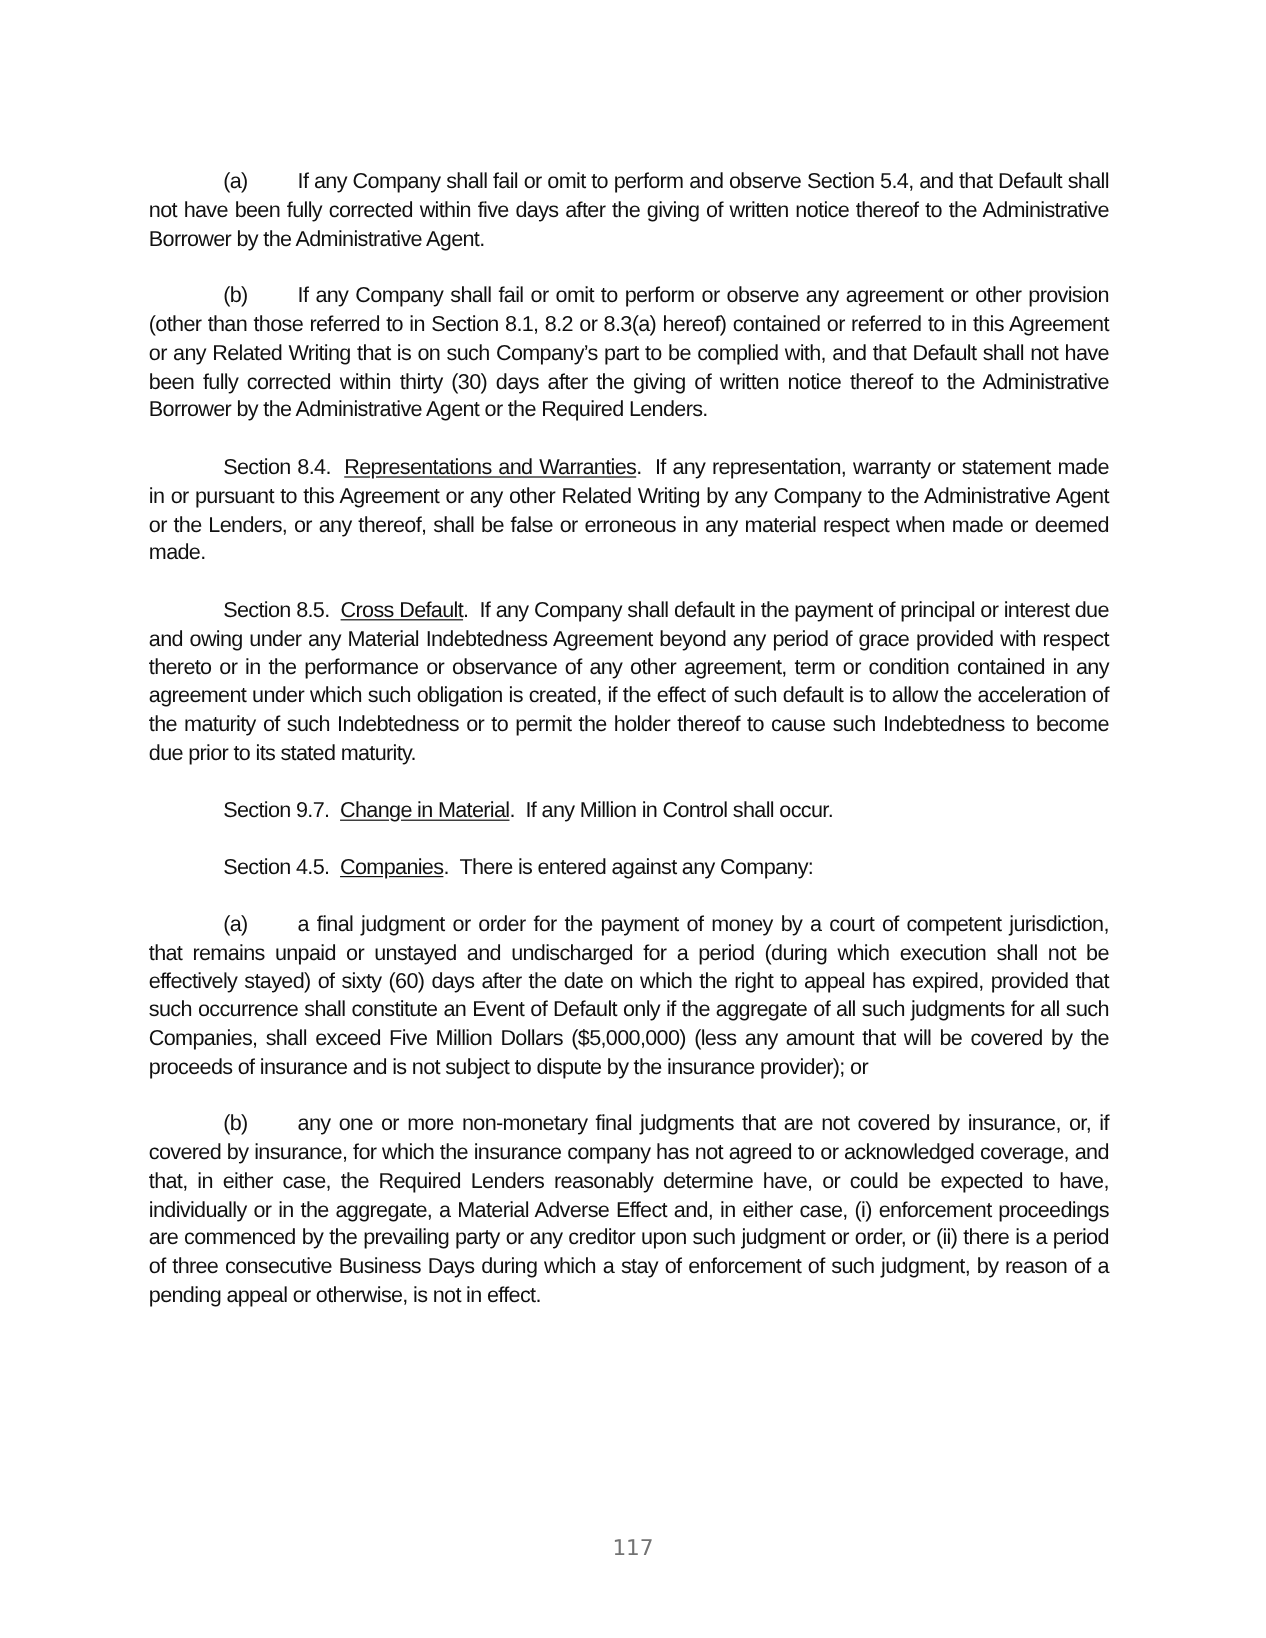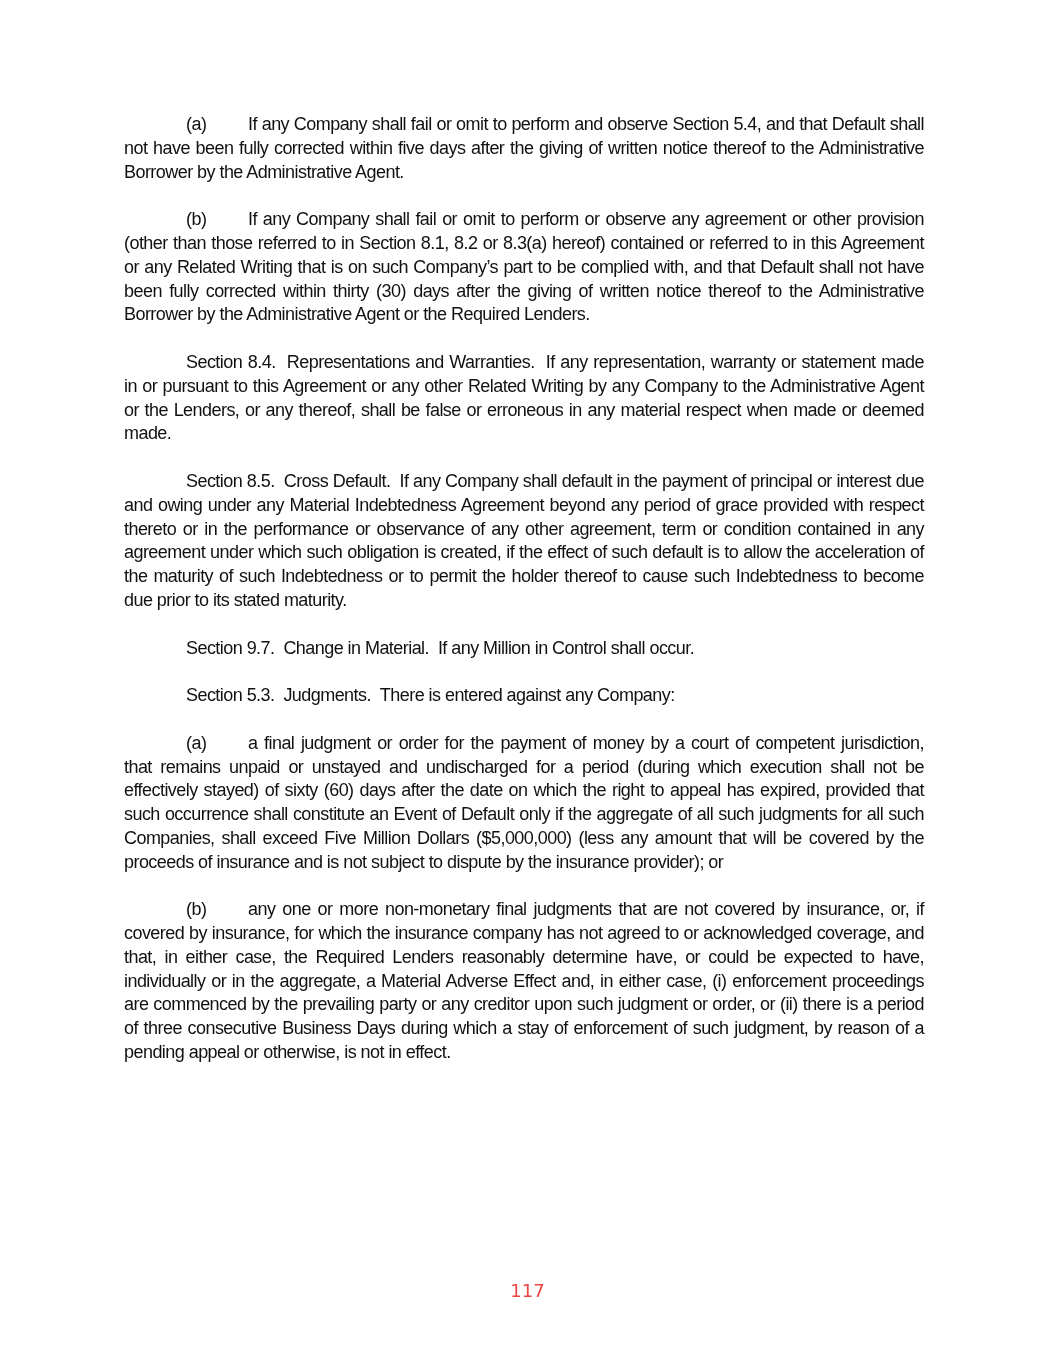--- a/index.html
+++ b/index.html
@@ -2,56 +2,56 @@
 <html><head>
   <meta charset="utf-8">
   <style>
     html, body { margin: 0; padding: 0; background: #ffffff; }
     body {
       width: 1055px; height: 1365px; position: relative; overflow: hidden;
       font-family: "Liberation Sans", sans-serif;
       color: #111111;
     }
     .page {
-      position: absolute; left: 124px; top: 113px; width: 800px;
+      position: absolute; left: 124px; top: 140px; width: 800px;
       font-size: 18px; line-height: 23.8px;
       letter-spacing: -0.55px;
       word-spacing: 0px;
     }
     .para {
       text-align: justify;
       margin: 0 0 23.8px 0;
       text-indent: 62px;
     }
     .label { display: inline-block; width: 62px; text-indent: 0; }
-    .u { text-underline-offset: 2px; }
+    .u { text-decoration: underline; text-underline-offset: 2px; }
     .page-num {
       position: absolute; left: 0; width: 1055px; top: 1280px;
       text-align: center;
       font-family: "DejaVu Sans", sans-serif;
-      font-size: 18px; color: #ef4444;
+      font-size: 18px; color: #737373;
     }
   </style>
 </head>
 <body>
 
 <div class="page">
 
   <p class="para"><span class="label">(a)</span><span>If any Company shall fail or omit to perform and observe Section 5.4, and that Default shall not have been fully corrected within five days after the giving of written notice thereof to the Administrative Borrower by the Administrative Agent.</span></p>
 
   <p class="para"><span class="label">(b)</span><span>If any Company shall fail or omit to perform or observe any agreement or other provision (other than those referred to in Section 8.1, 8.2 or 8.3(a) hereof) contained or referred to in this Agreement or any Related Writing that is on such Company’s part to be complied with, and that Default shall not have been fully corrected within thirty (30) days after the giving of written notice thereof to the Administrative Borrower by the Administrative Agent or the Required Lenders.</span></p>
 
   <p class="para"><span>Section 8.4.</span>&nbsp;&nbsp;<span class="u">Representations and Warranties</span>.&nbsp;&nbsp;<span>If any representation, warranty or statement made in or pursuant to this Agreement or any other Related Writing by any Company to the Administrative Agent or the Lenders, or any thereof, shall be false or erroneous in any material respect when made or deemed made.</span></p>
 
   <p class="para"><span>Section 8.5.</span>&nbsp;&nbsp;<span class="u">Cross Default</span>.&nbsp;&nbsp;<span>If any Company shall default in the payment of principal or interest due and owing under any Material Indebtedness Agreement beyond any period of grace provided with respect thereto or in the performance or observance of any other agreement, term or condition contained in any agreement under which such obligation is created, if the effect of such default is to allow the acceleration of the maturity of such Indebtedness or to permit the holder thereof to cause such Indebtedness to become due prior to its stated maturity.</span></p>
 
 
   <p class="para"><span>Section 9.7.</span>&nbsp;&nbsp;<span class="u">Change in Material</span>.&nbsp;&nbsp;<span>If any Million in Control shall occur.</span></p>
 
-  <p class="para"><span>Section 5.3.</span>&nbsp;&nbsp;<span class="u">Judgments</span>.&nbsp;&nbsp;<span>There is entered against any Company:</span></p>
+  <p class="para"><span>Section 4.5.</span>&nbsp;&nbsp;<span class="u">Companies</span>.&nbsp;&nbsp;<span>There is entered against any Company:</span></p>
 
   <p class="para"><span class="label">(a)</span><span>a final judgment or order for the payment of money by a court of competent jurisdiction, that remains unpaid or unstayed and undischarged for a period (during which execution shall not be effectively stayed) of sixty (60) days after the date on which the right to appeal has expired, provided that such occurrence shall constitute an Event of Default only if the aggregate of all such judgments for all such Companies, shall exceed Five Million Dollars ($5,000,000) (less any amount that will be covered by the proceeds of insurance and is not subject to dispute by the insurance provider); or</span></p>
 
   <p class="para"><span class="label">(b)</span><span>any one or more non-monetary final judgments that are not covered by insurance, or, if covered by insurance, for which the insurance company has not agreed to or acknowledged coverage, and that, in either case, the Required Lenders reasonably determine have, or could be expected to have, individually or in the aggregate, a Material Adverse Effect and, in either case, (i) enforcement proceedings are commenced by the prevailing party or any creditor upon such judgment or order, or (ii) there is a period of three consecutive Business Days during which a stay of enforcement of such judgment, by reason of a pending appeal or otherwise, is not in effect.</span></p>
 
 </div>
 
 <div class="page-num">117</div>
 
 </body></html>

